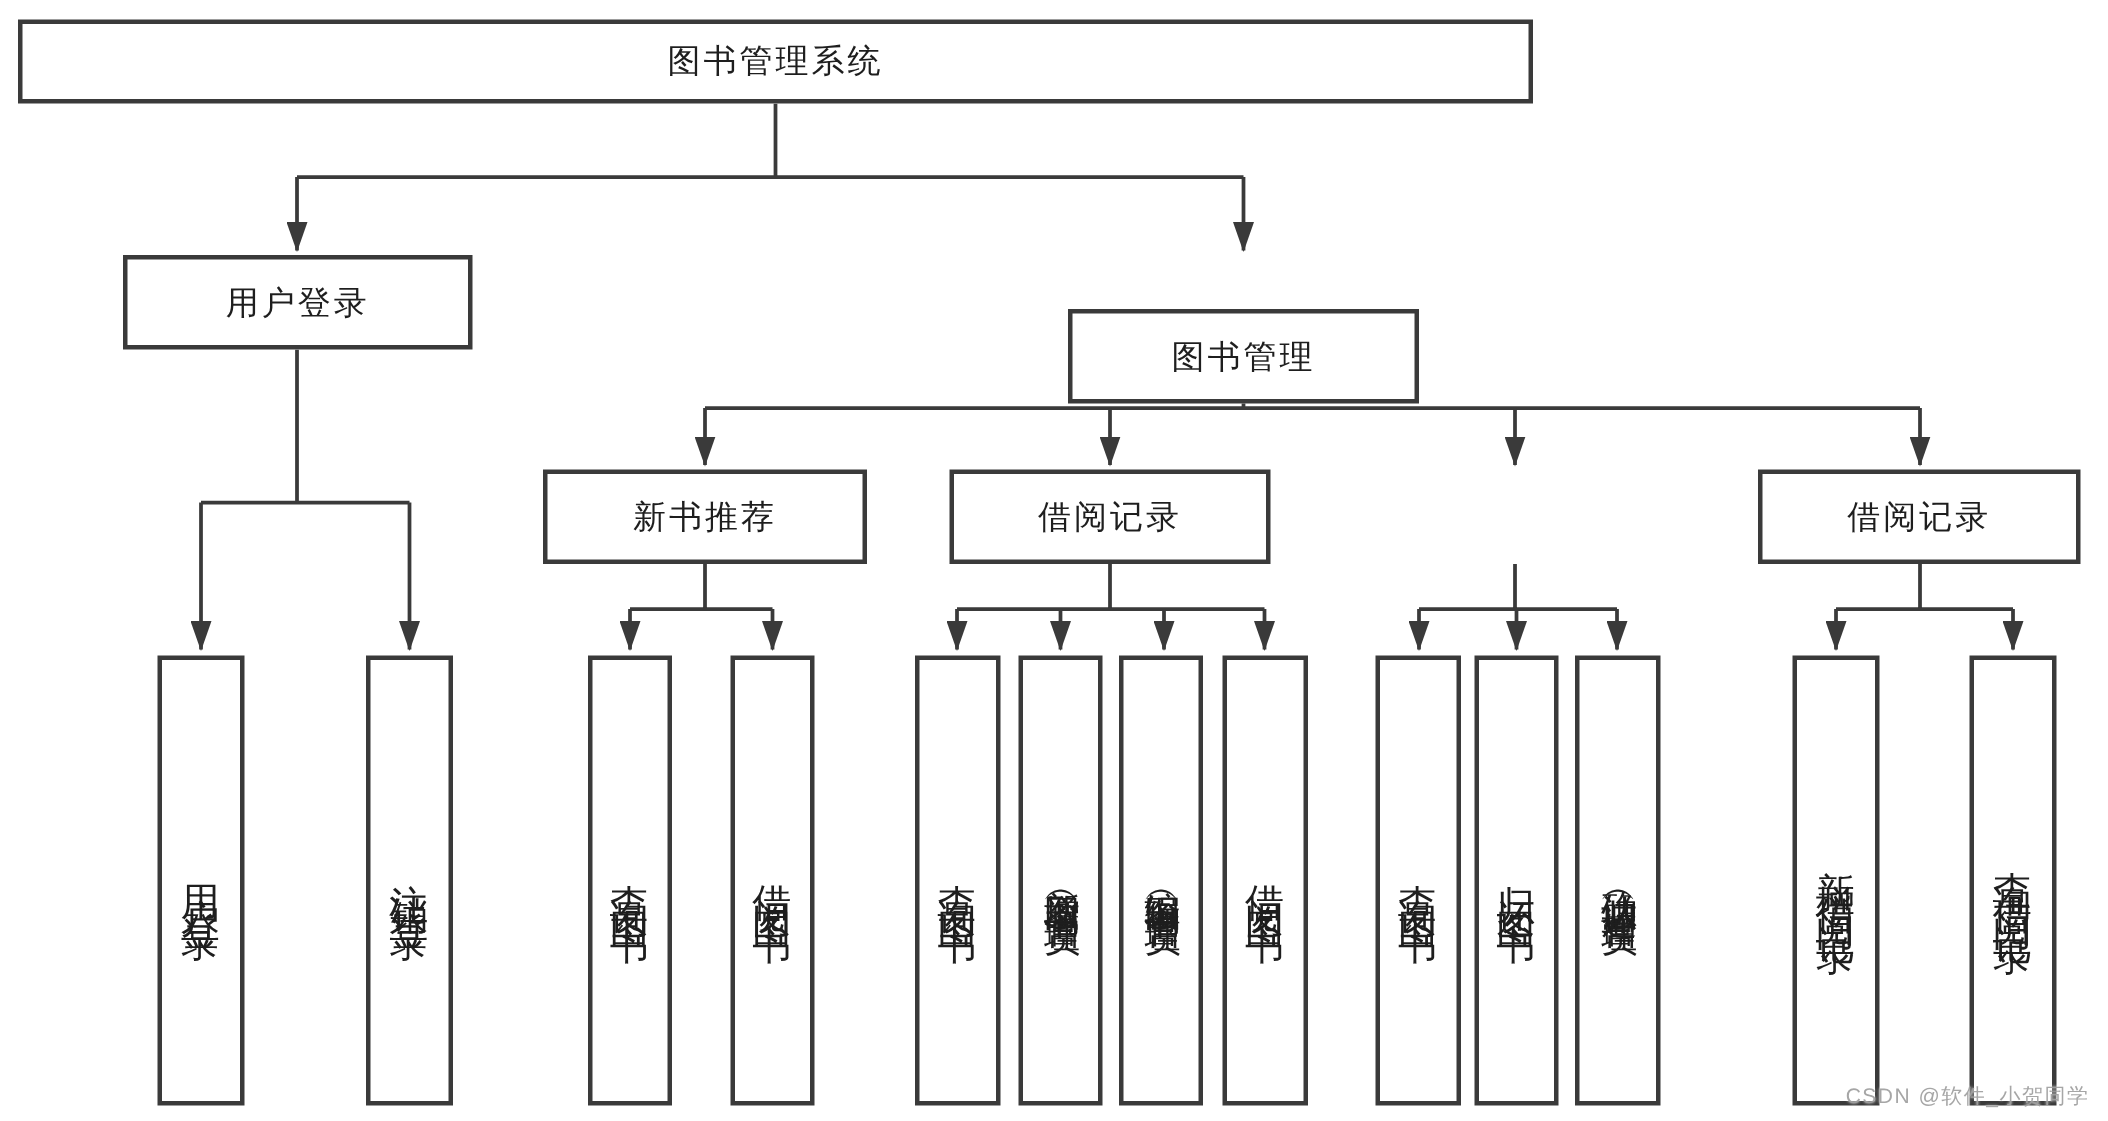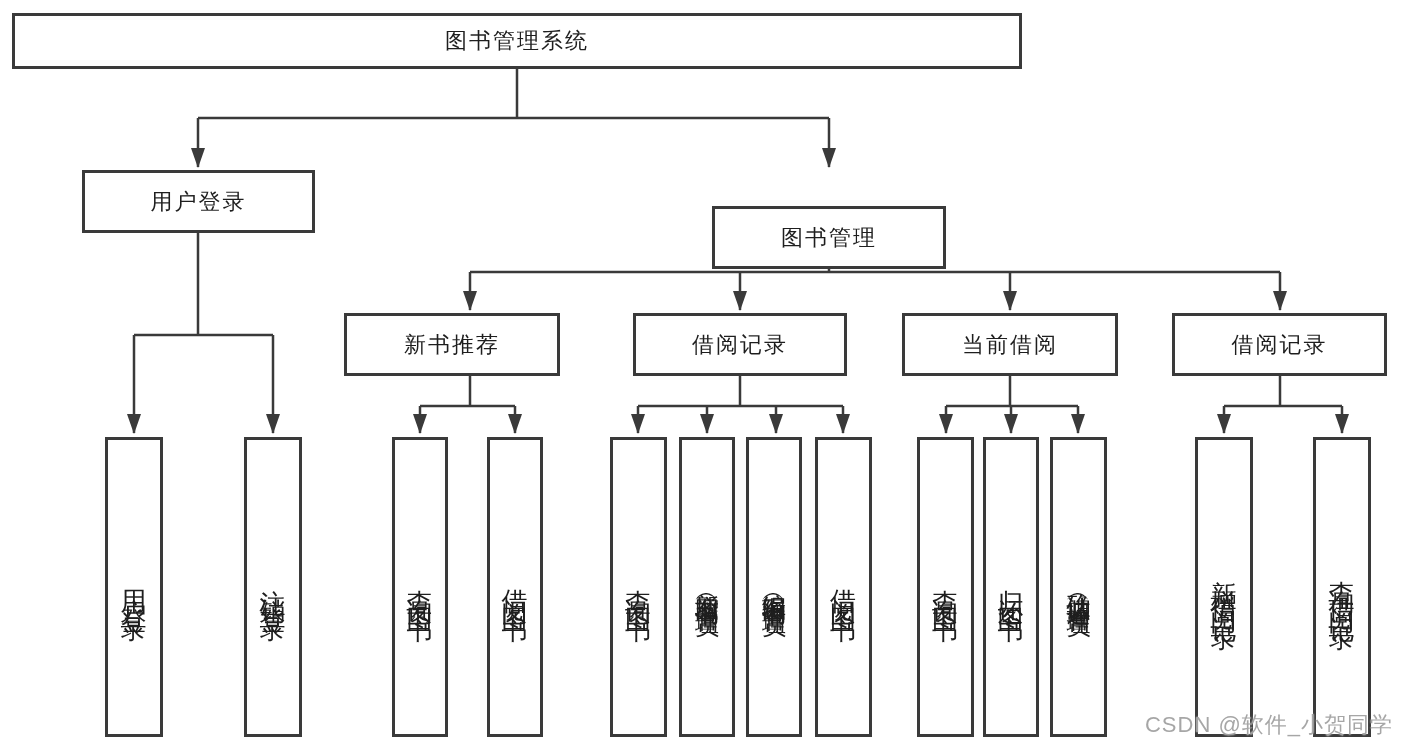--- a/index.html
+++ b/index.html
@@ -40,21 +40,21 @@
   }
   .node.v .vlabel.tight {
     font-size: 24px;
     letter-spacing: 3px;
   }
   .watermark {
     position: absolute;
     right: 12px;
     bottom: 7px;
     z-index: 5;
-    font-size: 22px;
+    font-size: 14px;
     letter-spacing: 1px;
     color: rgba(158,158,158,0.92);
     text-shadow: 0 0 2px #ffffff;
     white-space: nowrap;
   }
 </style>
 </head>
 <body>
 
 <div class="stage">
@@ -106,28 +106,25 @@
     <span>图书管理系统</span>
   </div>
 
   <div class="node h" style="left:82px; top:170px; width:233px; height:63px;">
     <span>用户登录</span>
   </div>
   <div class="node h" style="left:712px; top:170px; width:234px; height:63px;margin-top:36px;">
     <span>图书管理</span>
   </div>
 
-  <div class="node h" style="left:344px; top:313px; width:216px; height:63px;align-items:center;">
+  <div class="node h" style="left:362px; top:313px; width:216px; height:63px;align-items:center;">
     <span>新书推荐</span>
   </div>
   <div class="node h" style="left:633px; top:313px; width:214px; height:63px;">
     <span>借阅记录</span>
-  </div>
-  <div class="node h" style="left:902px; top:313px; width:216px; height:63px;">
-    <span>当前借阅</span>
   </div>
   <div class="node h" style="left:1172px; top:313px; width:215px; height:63px;">
     <span>借阅记录</span>
   </div>
 
   <div class="node v" style="left:105px; top:437px; width:58px; height:300px;">
     <span class="vlabel">用户登录</span>
   </div>
   <div class="node v" style="left:244px; top:437px; width:58px; height:300px;">
     <span class="vlabel">注销登录</span>

